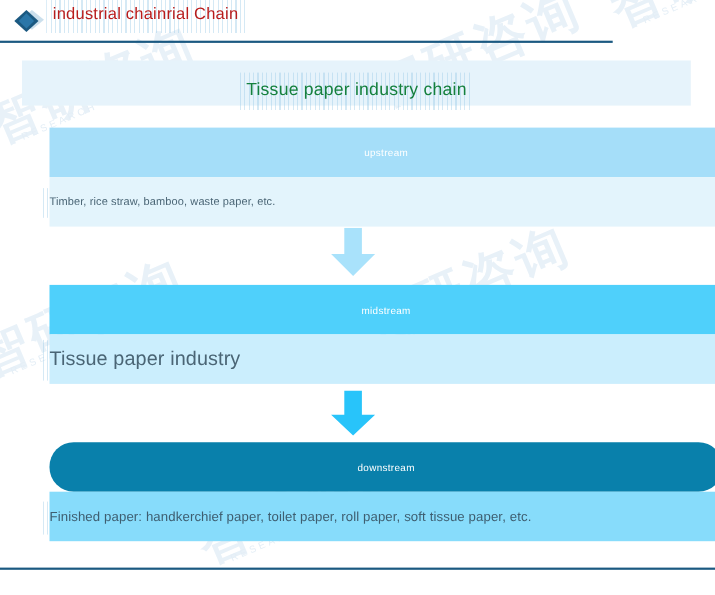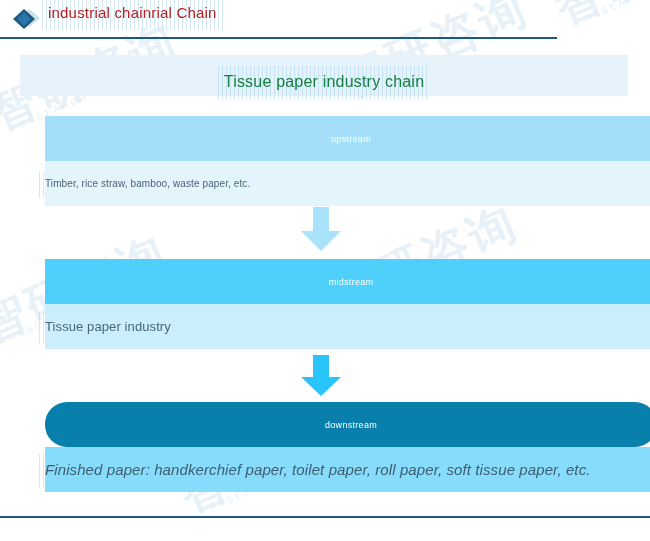--- a/index.html
+++ b/index.html
@@ -160,25 +160,25 @@
   #block-upstream   { top: 116px; }
   #block-midstream  { top: 259px; }
   #block-downstream { top: 402px; }
 
   #block-upstream .block-head   { background: #a5def9; }
   #block-upstream .block-body   { background: #e3f4fc; }
   #block-upstream .block-body-label { font-size: 10px; }
 
   #block-midstream .block-head  { background: #4fd0fb; text-align: right; }
   #block-midstream .block-body  { background: #cbeefd; }
-  #block-midstream .block-body-label { font-size: 13px; }
+  #block-midstream .block-body-label { font-size: 18px; }
 
   #block-downstream .block-head { background: #0980ab; border-radius: 22px; }
   #block-downstream .block-body { background: #87dcfb; }
-  #block-downstream .block-body-label { font-size: 15px; color: #3e5e70; font-style: italic; }
+  #block-downstream .block-body-label { font-size: 12px; color: #3e5e70; }
 
   
   .chain-arrow {
     position: absolute;
     left: 297px;
     width: 48px;
     z-index: 2;
   }
   #arrow-upstream-midstream { top: 207px; height: 48px; }
   #arrow-midstream-downstream { top: 355px; height: 44px; }

